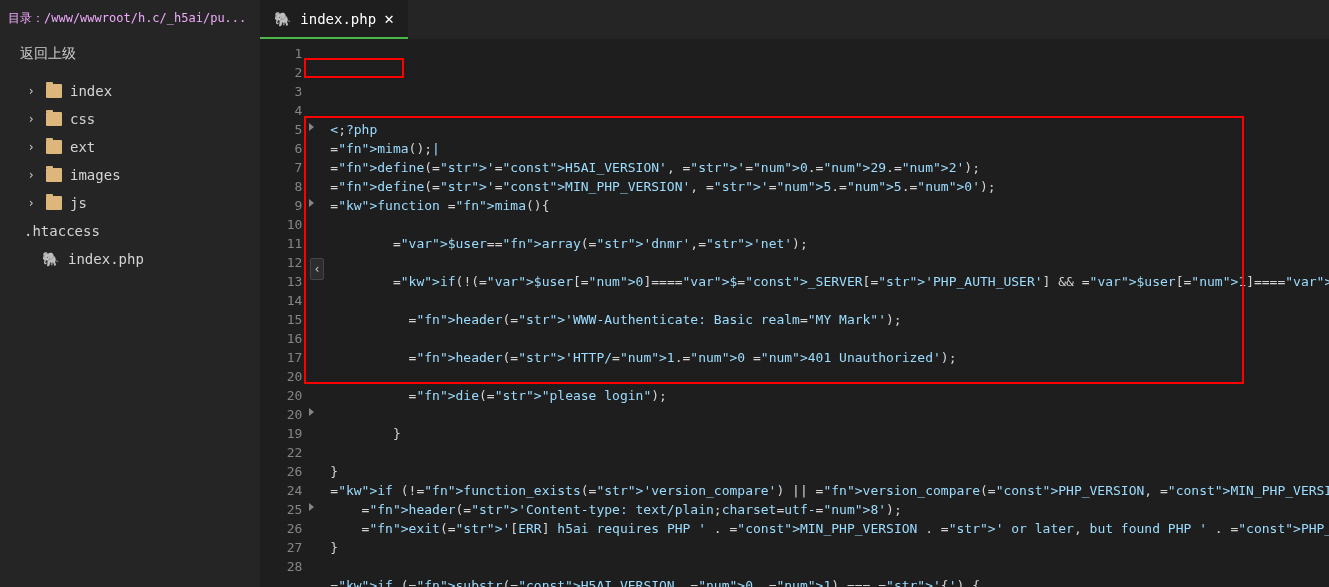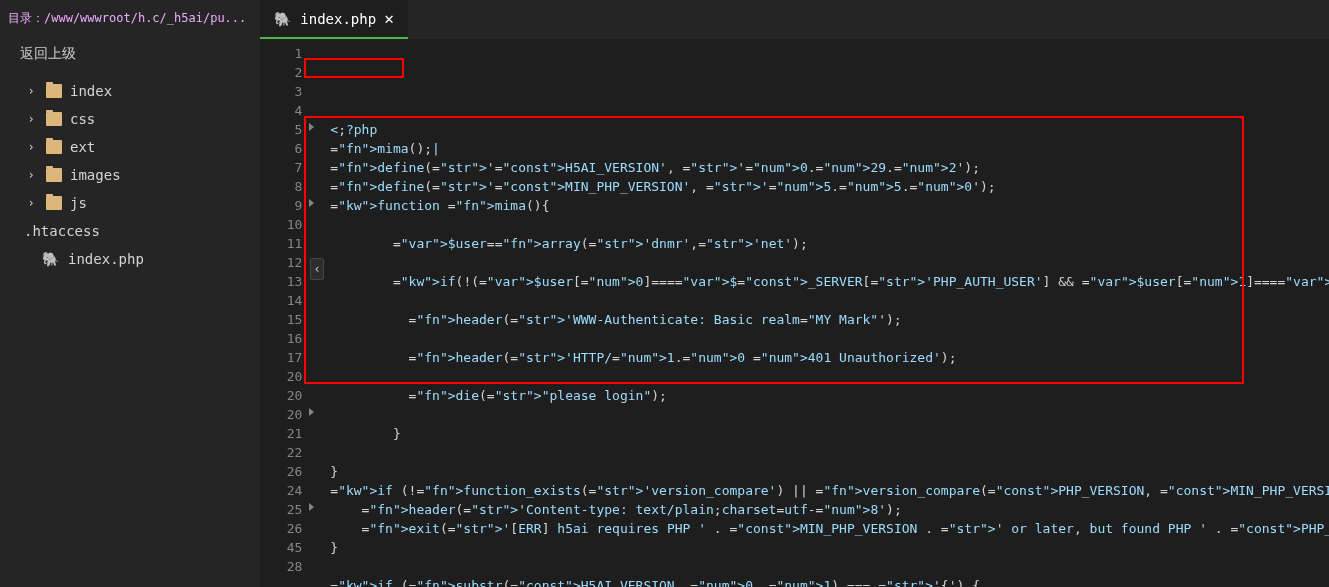--- a/index.html
+++ b/index.html
@@ -226,27 +226,27 @@
         <div class="ln">11</div>
         <div class="ln">12</div>
         <div class="ln">13</div>
         <div class="ln">14</div>
         <div class="ln">15</div>
         <div class="ln">16</div>
         <div class="ln">17</div>
         <div class="ln">20</div>
         <div class="ln">20</div>
         <div class="ln">20<span class="arrow"></span></div>
-        <div class="ln">21</div>
+        <div class="ln">19</div>
         <div class="ln">22</div>
         <div class="ln">26</div>
         <div class="ln">24</div>
         <div class="ln">25<span class="arrow"></span></div>
         <div class="ln">26</div>
-        <div class="ln">45</div>
+        <div class="ln">27</div>
         <div class="ln">28</div>
       </div>
     <div class="code" id="code">
       <div class="red-box" style="left:-8px;top:18px;width:100px;height:20px;"></div>
       <div class="red-box" style="left:-8px;top:76px;width:940px;height:268px;"></div>
     <div class="line">&lt;<span class="punct">;</span>?php</div><div class="line"><span class<span="" class="punct">=</span>"fn"&gt;mima<span class="punct">(</span><span class="punct">)</span><span class="punct">;</span>|</div><div class="line"><span class<span="" class="punct">=</span>"fn"&gt;define<span class="punct">(</span><span class<span="" class="punct">=</span>"str"&gt;'<span class<span="" class="punct">=</span>"const"&gt;H5AI_VERSION'<span class="punct">,</span> <span class<span="" class="punct">=</span>"str"&gt;'<span class<span="" class="punct">=</span>"num"&gt;0<span class="punct">.</span><span class<span="" class="punct">=</span>"num"&gt;29<span class="punct">.</span><span class<span="" class="punct">=</span>"num"&gt;2'<span class="punct">)</span><span class="punct">;</span></div><div class="line"><span class<span="" class="punct">=</span>"fn"&gt;define<span class="punct">(</span><span class<span="" class="punct">=</span>"str"&gt;'<span class<span="" class="punct">=</span>"const"&gt;MIN_PHP_VERSION'<span class="punct">,</span> <span class<span="" class="punct">=</span>"str"&gt;'<span class<span="" class="punct">=</span>"num"&gt;5<span class="punct">.</span><span class<span="" class="punct">=</span>"num"&gt;5<span class="punct">.</span><span class<span="" class="punct">=</span>"num"&gt;0'<span class="punct">)</span><span class="punct">;</span></div><div class="line"><span class<span="" class="punct">=</span>"kw"&gt;function <span class<span="" class="punct">=</span>"fn"&gt;mima<span class="punct">(</span><span class="punct">)</span><span class="punct">{</span></div><div class="line">&nbsp;</div><div class="line">        <span class<span="" class="punct">=</span>"var"&gt;$user<span class="punct">=</span><span class<span="" class="punct">=</span>"fn"&gt;array<span class="punct">(</span><span class<span="" class="punct">=</span>"str"&gt;'dnmr'<span class="punct">,</span><span class<span="" class="punct">=</span>"str"&gt;'net'<span class="punct">)</span><span class="punct">;</span></div><div class="line">&nbsp;</div><div class="line">        <span class<span="" class="punct">=</span>"kw"&gt;if<span class="punct">(</span><span class="punct">!</span><span class="punct">(</span><span class<span="" class="punct">=</span>"var"&gt;$user<span class="punct">[</span><span class<span="" class="punct">=</span>"num"&gt;0<span class="punct">]</span><span class="punct">===</span><span class<span="" class="punct">=</span>"var"&gt;$<span class<span="" class="punct">=</span>"const"&gt;_SERVER<span class="punct">[</span><span class<span="" class="punct">=</span>"str"&gt;'PHP_AUTH_USER'<span class="punct">]</span> <span class="punct">&amp;&amp;</span> <span class<span="" class="punct">=</span>"var"&gt;$user<span class="punct">[</span><span class<span="" class="punct">=</span>"num"&gt;1<span class="punct">]</span><span class="punct">===</span><span class<span="" class="punct">=</span>"var"&gt;$"const"&gt;_SERVER"str"&gt;'PHP_AUTH_PW'</div><div class="line">&nbsp;</div><div class="line">          <span class<span="" class="punct">=</span>"fn"&gt;header<span class="punct">(</span><span class<span="" class="punct">=</span>"str"&gt;'WWW-Authenticate: Basic realm<span class="punct">=</span>"MY Mark"'<span class="punct">)</span><span class="punct">;</span></div><div class="line">&nbsp;</div><div class="line">          <span class<span="" class="punct">=</span>"fn"&gt;header<span class="punct">(</span><span class<span="" class="punct">=</span>"str"&gt;'HTTP/<span class<span="" class="punct">=</span>"num"&gt;1<span class="punct">.</span><span class<span="" class="punct">=</span>"num"&gt;0 <span class<span="" class="punct">=</span>"num"&gt;401 Unauthorized'<span class="punct">)</span><span class="punct">;</span></div><div class="line">&nbsp;</div><div class="line">          <span class<span="" class="punct">=</span>"fn"&gt;die<span class="punct">(</span><span class<span="" class="punct">=</span>"str"&gt;"please login"<span class="punct">)</span><span class="punct">;</span></div><div class="line">&nbsp;</div><div class="line">        <span class="punct">}</span></div><div class="line">&nbsp;</div><div class="line"><span class="punct">}</span></div><div class="line"><span class<span="" class="punct">=</span>"kw"&gt;if <span class="punct">(</span><span class="punct">!</span><span class<span="" class="punct">=</span>"fn"&gt;function_exists<span class="punct">(</span><span class<span="" class="punct">=</span>"str"&gt;'version_compare'<span class="punct">)</span> <span class="punct">||</span> <span class<span="" class="punct">=</span>"fn"&gt;version_compare<span class="punct">(</span><span class<span="" class="punct">=</span>"const"&gt;PHP_VERSION<span class="punct">,</span> <span class<span="" class="punct">=</span>"const"&gt;MIN_PHP_VERSION "str"&gt;'&lt;' </div><div class="line">    <span class<span="" class="punct">=</span>"fn"&gt;header<span class="punct">(</span><span class<span="" class="punct">=</span>"str"&gt;'Content-type: text/plain<span class="punct">;</span>charset<span class="punct">=</span>utf-<span class<span="" class="punct">=</span>"num"&gt;8'<span class="punct">)</span><span class="punct">;</span></div><div class="line">    <span class<span="" class="punct">=</span>"fn"&gt;exit<span class="punct">(</span><span class<span="" class="punct">=</span>"str"&gt;'<span class="punct">[</span>ERR<span class="punct">]</span> h5ai requires PHP ' <span class="punct">.</span> <span class<span="" class="punct">=</span>"const"&gt;MIN_PHP_VERSION <span class="punct">.</span> <span class<span="" class="punct">=</span>"str"&gt;' or later<span class="punct">,</span> but found PHP ' <span class="punct">.</span> <span class<span="" class="punct">=</span>"const"&gt;PHP_VERSION</div><div class="line"><span class="punct">}</span></div><div class="line">&nbsp;</div><div class="line"><span class<span="" class="punct">=</span>"kw"&gt;if <span class="punct">(</span><span class<span="" class="punct">=</span>"fn"&gt;substr<span class="punct">(</span><span class<span="" class="punct">=</span>"const"&gt;H5AI_VERSION<span class="punct">,</span> <span class<span="" class="punct">=</span>"num"&gt;0<span class="punct">,</span> <span class<span="" class="punct">=</span>"num"&gt;1<span class="punct">)</span> <span class="punct">===</span> <span class<span="" class="punct">=</span>"str"&gt;'<span class="punct">{</span>'<span class="punct">)</span> <span class="punct">{</span></div></div>
   </div>
 
 </div>
 

